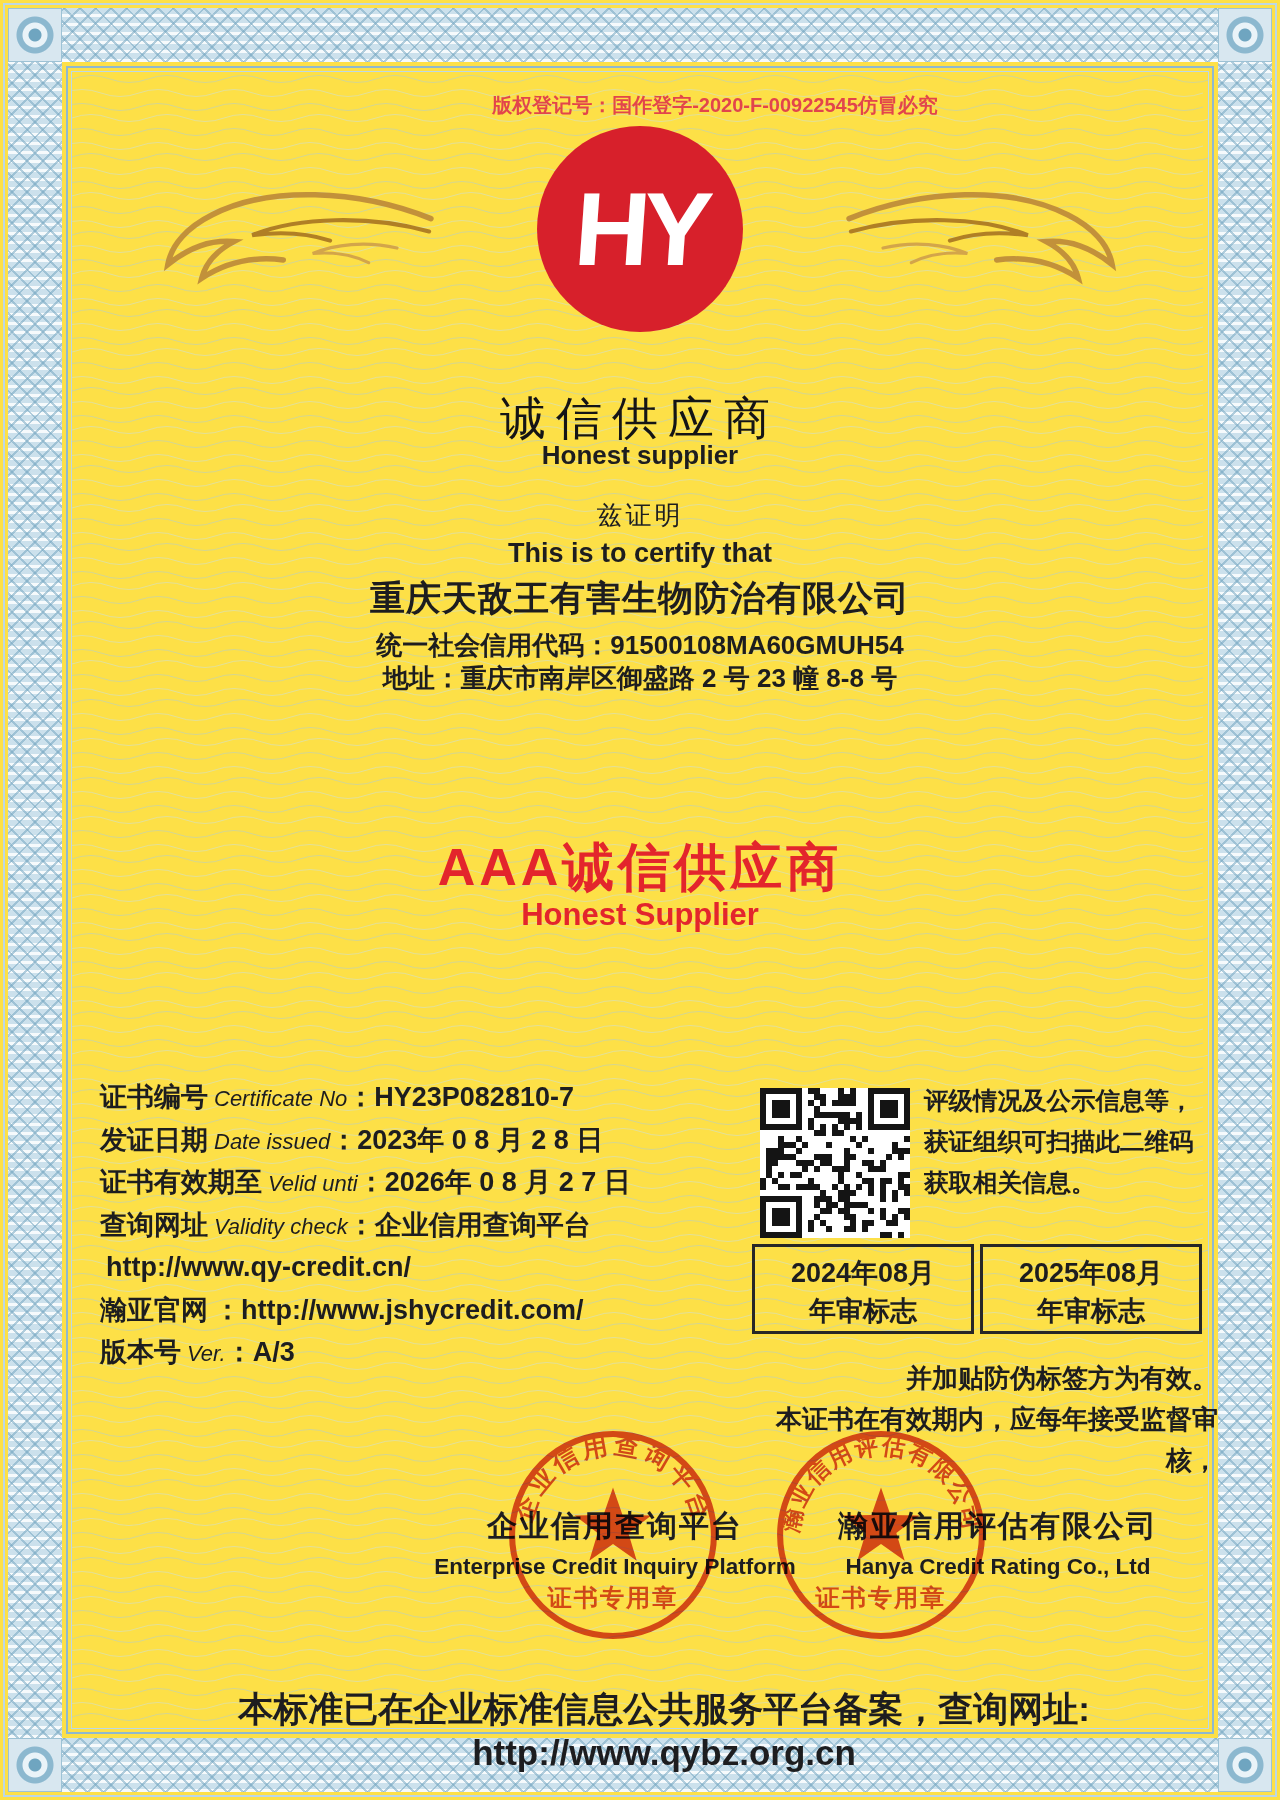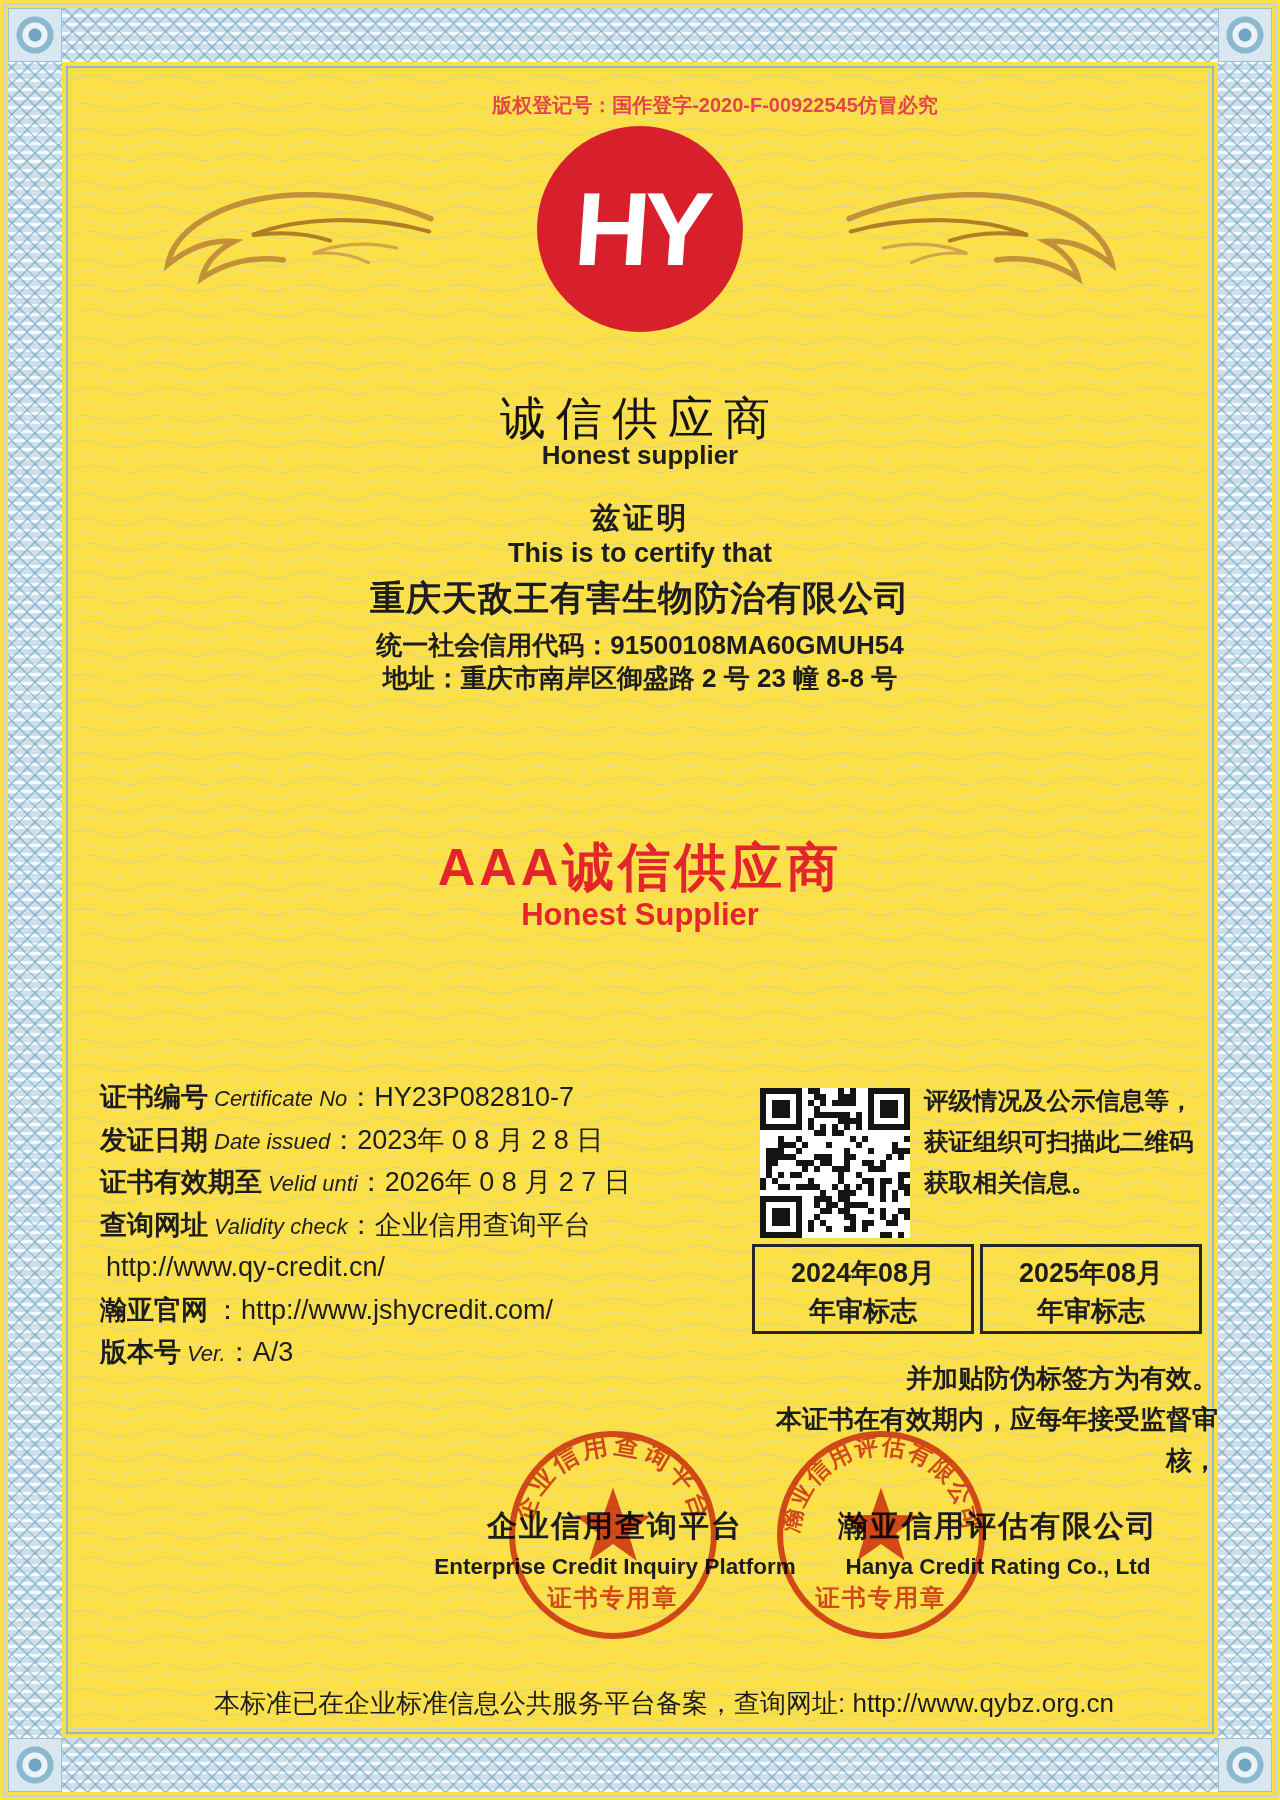--- a/index.html
+++ b/index.html
@@ -35,54 +35,54 @@
   .logo{left:537px;top:126px;width:206px;height:206px;border-radius:50%;
     background:#d7202b;display:flex;align-items:center;justify-content:center;z-index:2;}
   .logo span{color:#fff;font-size:104px;font-weight:800;letter-spacing:-7px;transform:skewX(-4deg);}
 
   .flourish{top:182px;width:300px;height:110px;z-index:1;}
   .flourish.leftside{left:148px;}
   .flourish.rightside{left:832px;transform:scaleX(-1);}
 
   .title-cn{top:388px;font-size:46px;font-weight:400;letter-spacing:10px;color:#141416;}
   .title-en{top:440px;font-size:26px;font-weight:600;}
-  .certify-cn{top:498px;font-size:30px;font-weight:700;letter-spacing:3px;text-align:center;}
+  .certify-cn{top:498px;font-size:26px;font-weight:400;letter-spacing:3px;text-align:center;}
   .certify-en{top:538px;font-size:27px;font-weight:600;}
   .company{top:575px;font-size:35px;font-weight:800;letter-spacing:1px;}
   .credit{top:628px;font-size:26px;font-weight:600;}
   .address{top:661px;font-size:26px;font-weight:600;}
   .award-cn{top:833px;font-size:52px;font-weight:800;letter-spacing:4px;color:#e3252c;}
   .award-en{top:897px;font-size:31px;font-weight:700;color:#e3252c;}
 
   .details{left:100px;top:1078px;width:620px;}
   .drow{line-height:38.5px;white-space:nowrap;}
   .drow .cn{font-size:27px;font-weight:700;}
   .drow .en{font-size:22px;font-weight:500;margin-left:6px;font-style:italic;}
-  .drow .val{font-size:27px;font-weight:400;}
+  .drow .val{font-size:27px;font-weight:700;}
 
   .qr-panel{left:752px;top:1086px;width:470px;height:380px;}
   .qr-box{position:absolute;left:8px;top:2px;width:150px;height:150px;background:#fff;}
   .qr-note{position:absolute;left:172px;top:-6px;width:300px;font-size:24.5px;line-height:41px;font-weight:600;}
   .marks{position:absolute;left:0;top:158px;display:flex;gap:6px;}
   .mark{width:222px;height:90px;border:3px solid #272727;text-align:center;box-sizing:border-box;}
   .mark div{font-size:27px;font-weight:600;line-height:38px;}
   .mark div:first-child{margin-top:7px;}
   .notice{position:absolute;left:0;top:272px;width:466px;text-align:right;font-size:26px;line-height:41px;font-weight:600;}
 
   .issuer{top:1506px;text-align:center;z-index:2;}
   .issuer.leftorg{left:320px;width:590px;}
   .issuer.rightorg{left:712px;width:572px;}
   .issuer .cn{font-size:30px;font-weight:700;letter-spacing:2px;}
   .issuer .en{font-size:22.5px;font-weight:600;margin-top:7px;}
 
   .stamp{position:absolute;width:222px;height:222px;z-index:3;mix-blend-mode:multiply;opacity:.88;}
   .stamp.s1{left:502px;top:1424px;}
   .stamp.s2{left:770px;top:1424px;}
 
-  .filing{top:1686px;font-size:26px;font-weight:400;padding-left:48px;}
+  .filing{top:1686px;font-size:35px;font-weight:700;padding-left:48px;}
 </style>
 </head>
 <body>
 
 <div class="cert">
 
   <div class="edge-line"></div>
   <div class="strip top"></div>
   <div class="strip bottom"></div>
   <div class="strip left"></div>

